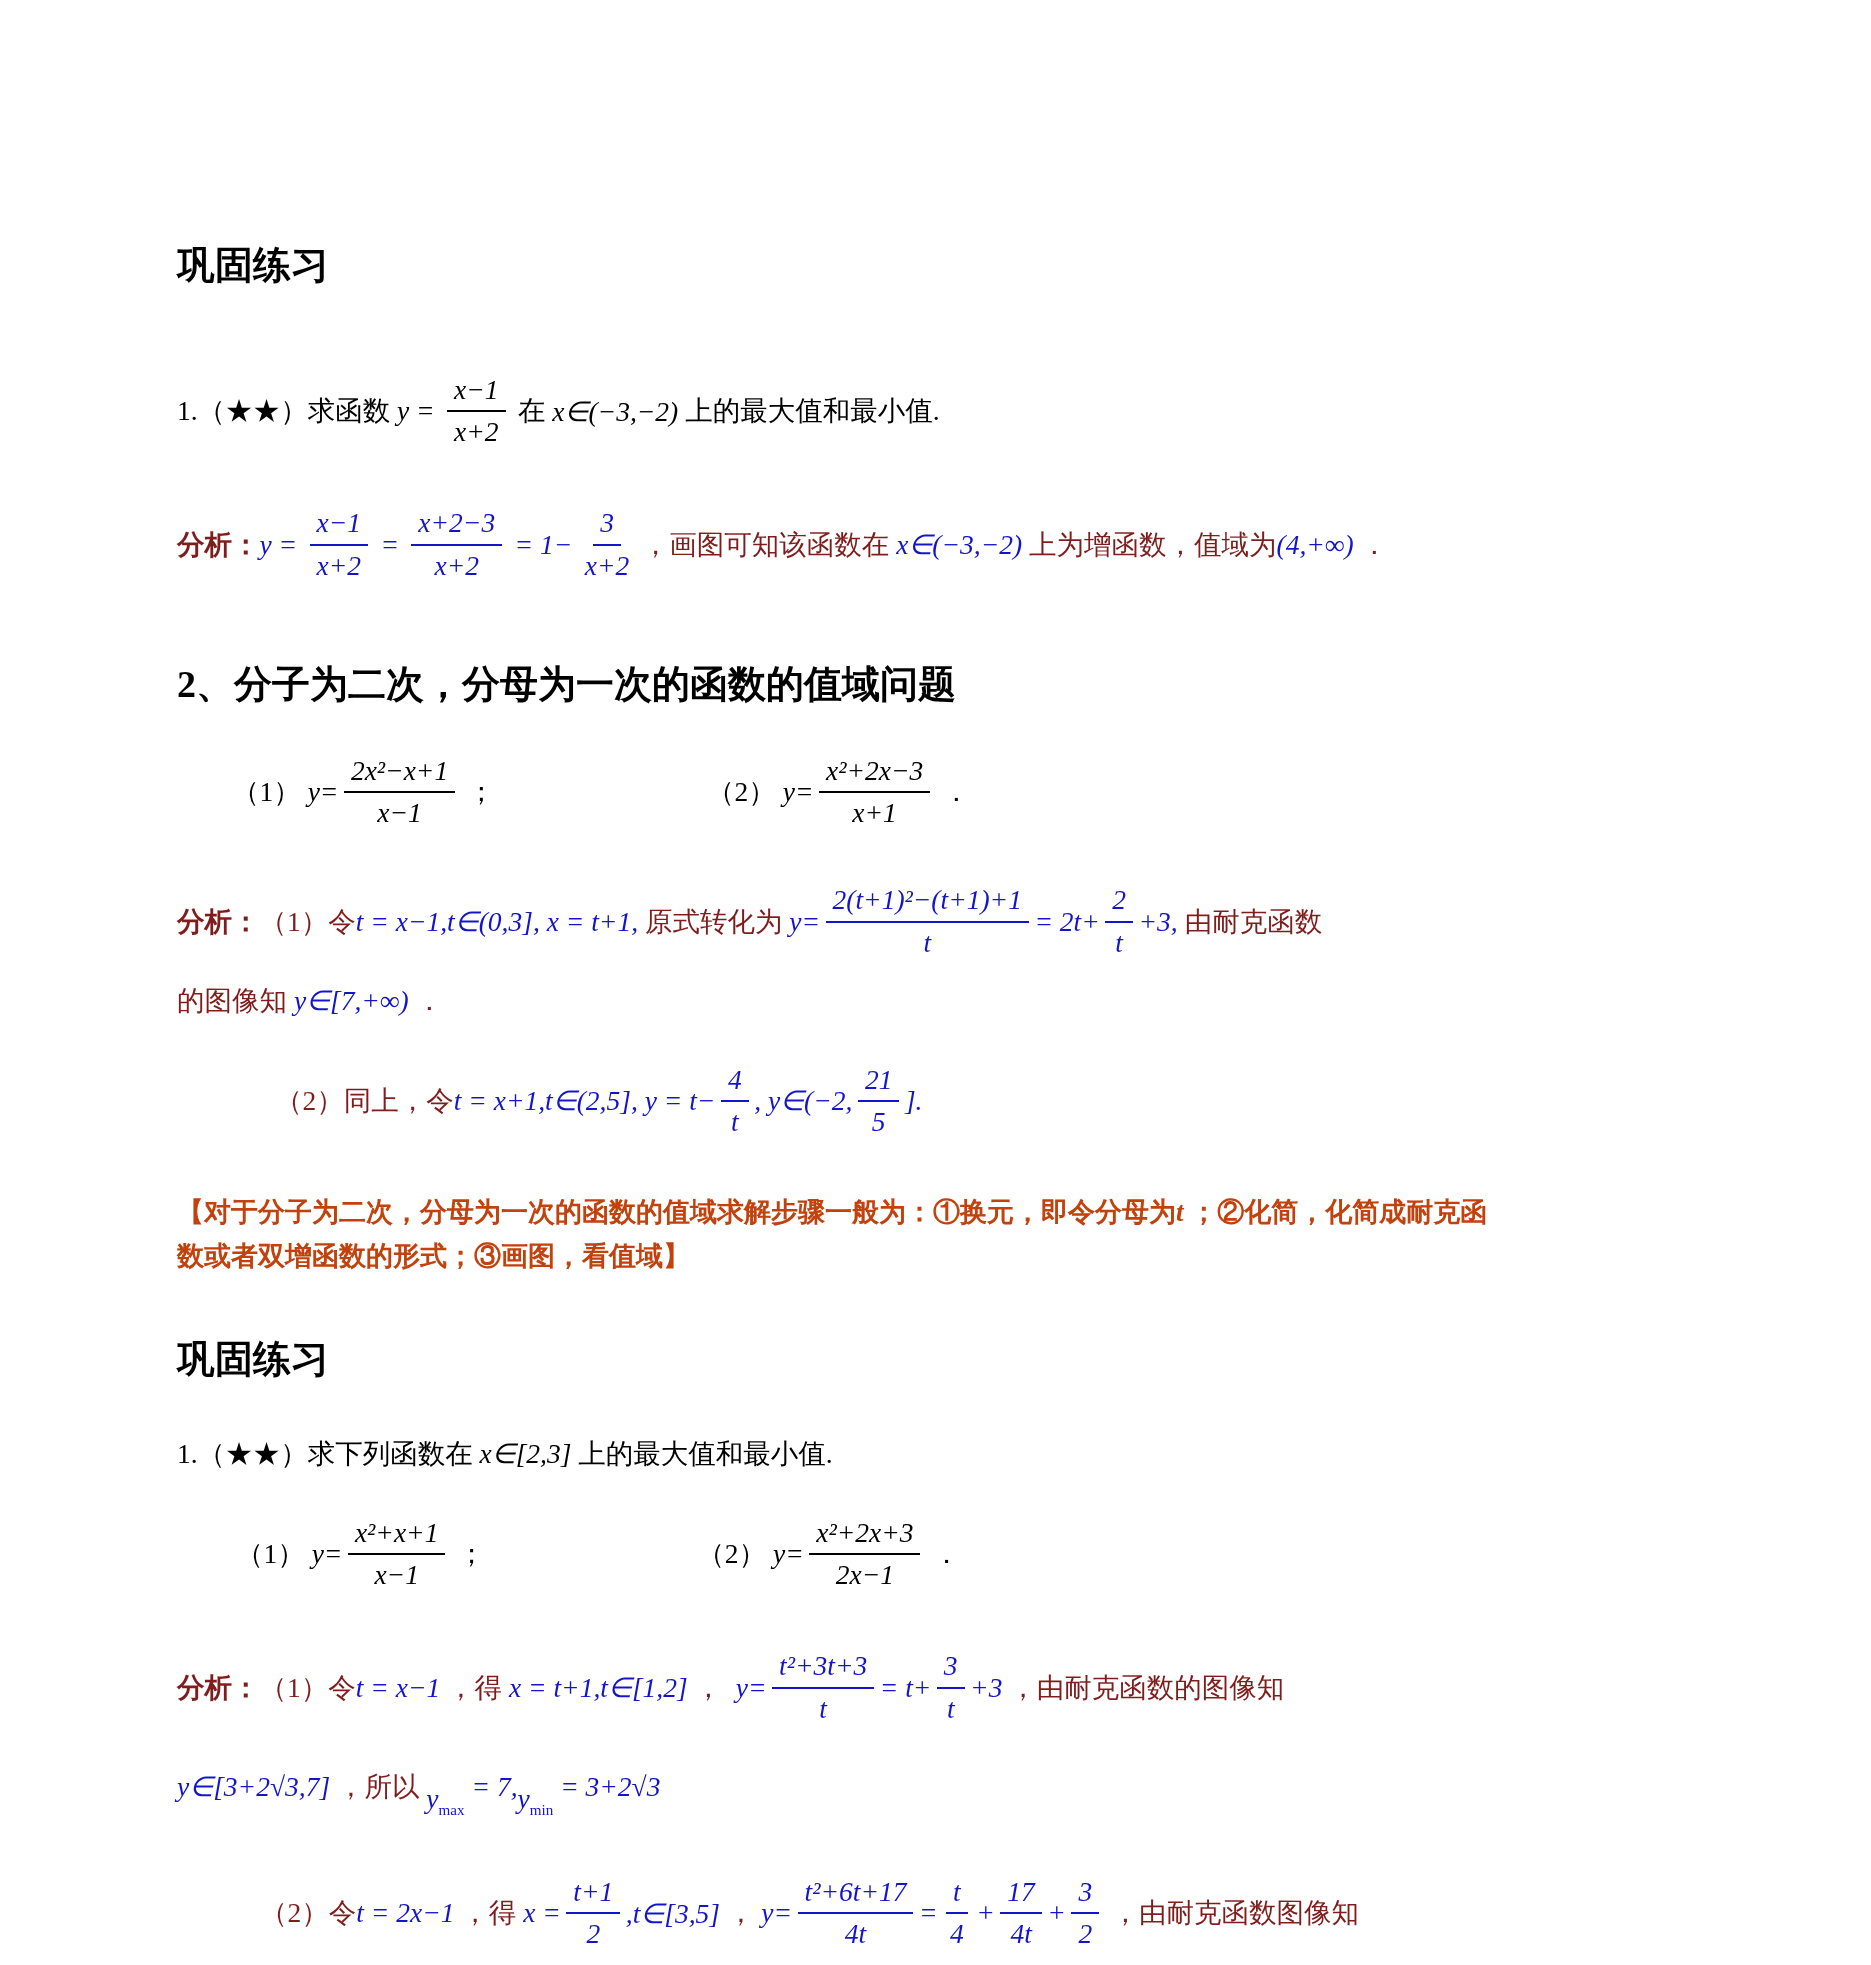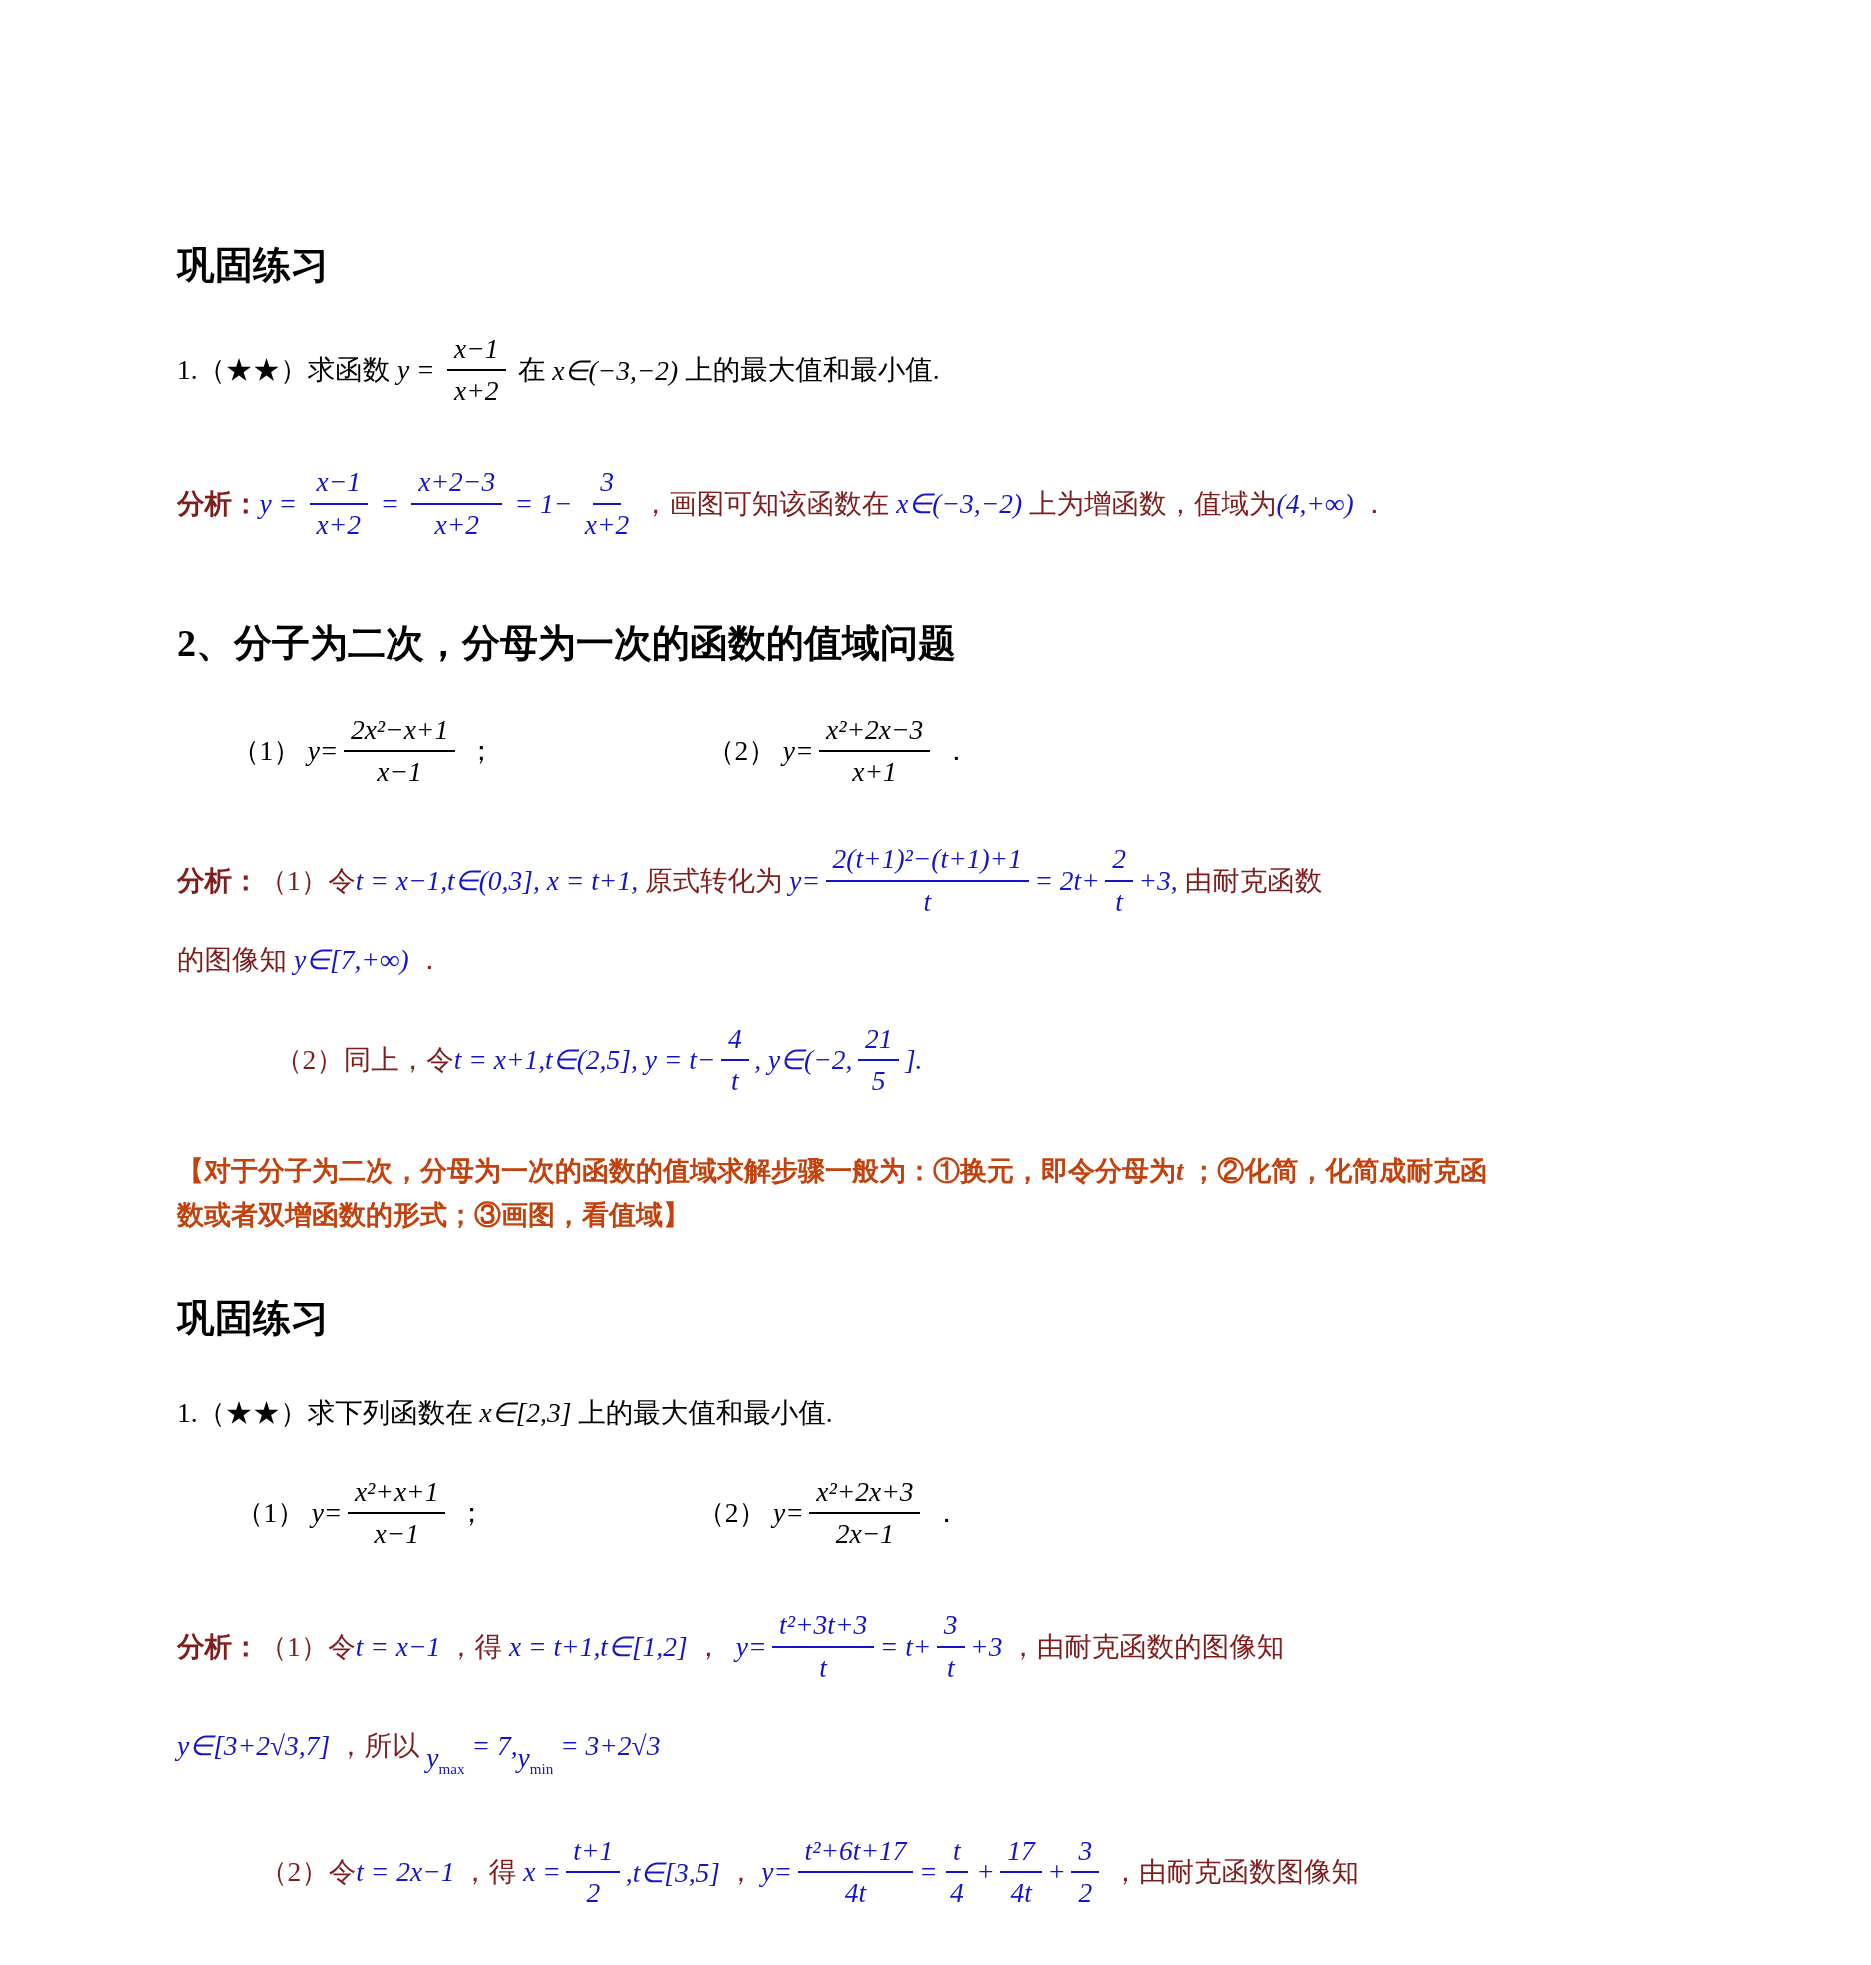--- a/index.html
+++ b/index.html
@@ -28,21 +28,21 @@
 </head>
 <body>
 
 <div class="page">
   <div class="content">
 
     <div class="line b h">
       <span class="cn">巩固练习</span>
     </div>
 
-    <div class="line" style="margin-top:40px">
+    <div class="line" style="margin-top:81px">
       <span class="cn">1.（★★）求函数 </span>
       <span class="m">y</span>
       <span class="m"> = </span>
       <span class="fr">
         <span class="nu">x−1</span>
         <span class="de">x+2</span>
       </span>
       <span class="cn"> 在 </span>
       <span class="m">x∈(−3,−2)</span>
       <span class="cn"> 上的最大值和最小值.</span>

